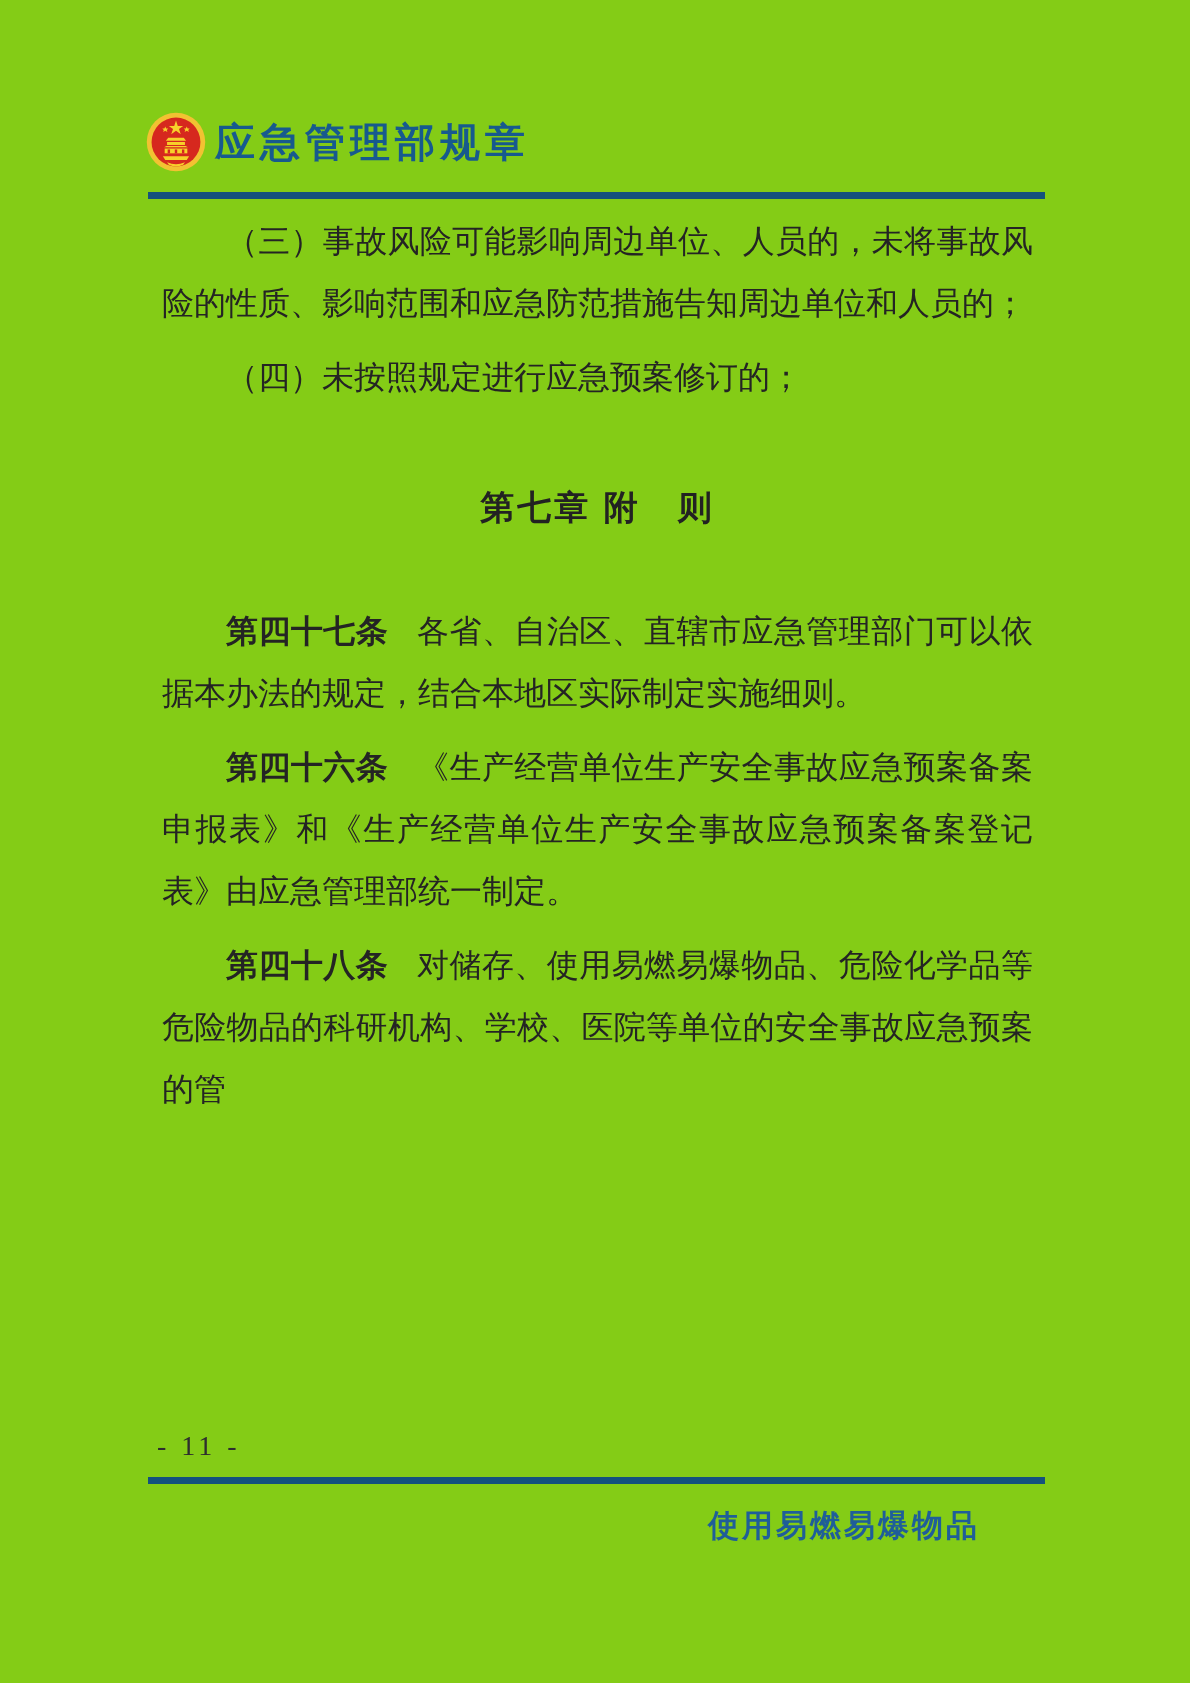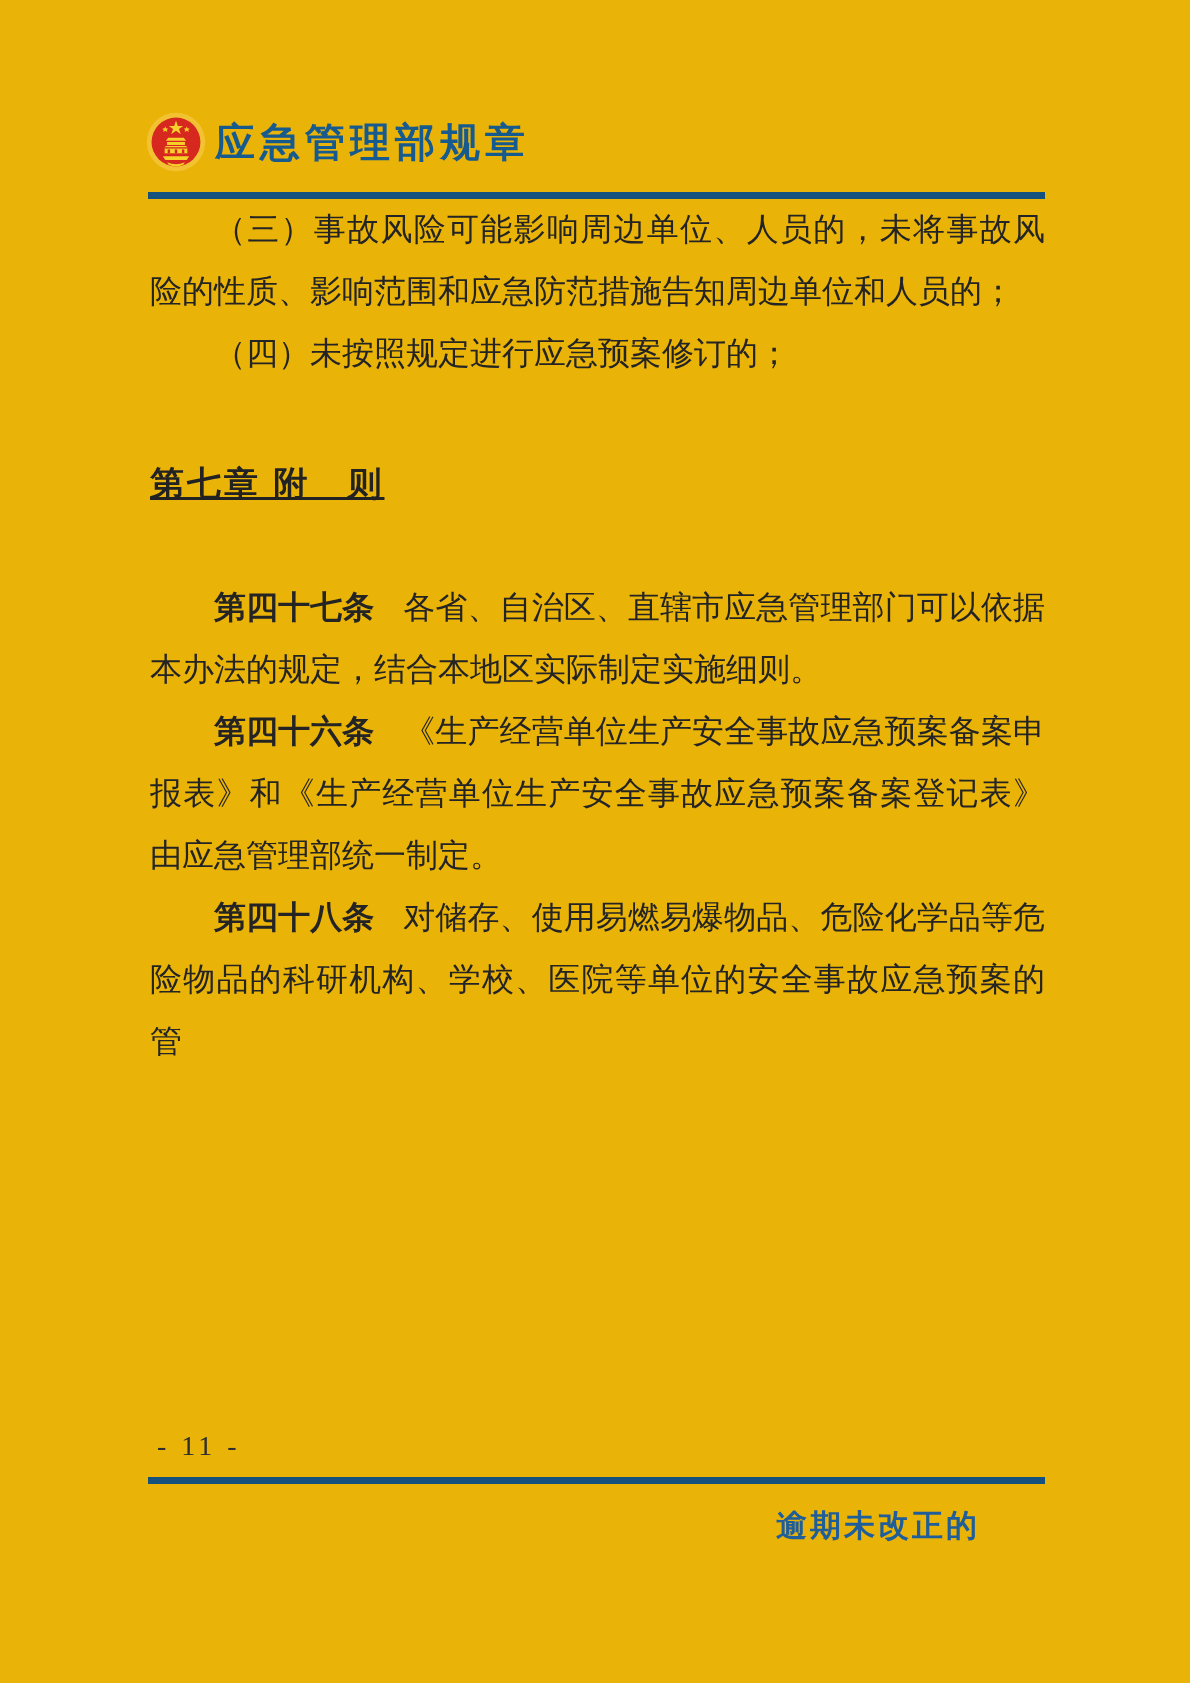--- a/index.html
+++ b/index.html
@@ -1,20 +1,20 @@
 <!DOCTYPE html>
 <html lang="zh"><head>
 <meta charset="utf-8">
 <style>
   html, body { margin: 0; padding: 0; background: #ffffff; }
   .page {
     position: relative;
     width: 1190px;
     height: 1683px;
-    background: #eab308;
+    background: #84cc16;
     font-family: "Liberation Serif", serif;
     color: #222222;
     overflow: hidden;
   }
   
   .header {
     position: absolute;
     left: 146px;
     top: 111px;
     display: flex;
@@ -50,39 +50,38 @@
     position: absolute;
     left: 150px;
     top: 198px;
     width: 895px;
     font-size: 32px;
     line-height: 62px;
     text-align: justify;
     color: #242424;
   }
   .para {
-    margin: 0;
+    margin: 12px;
     text-indent: 2em;
   }
   .lead {
     font-family: "Liberation Sans", sans-serif;
     font-weight: bold;
     margin-right: 0.9em;
   }
   .chapter {
     margin: 68px 0 62px 0;
     font-family: "Liberation Sans", sans-serif;
     font-weight: bold;
     font-size: 34px;
     line-height: 62px;
     letter-spacing: 3px;
-    text-align: left;
+    text-align: center;
     text-indent: 0;
     color: #222222;
-    text-decoration: underline;
   }
 
   
   .page-number {
     position: absolute;
     left: 157px;
     top: 1430px;
     font-size: 28px;
     letter-spacing: 4px;
     color: #2e2e2e;
@@ -135,15 +134,15 @@
 
     <h2 class="chapter">第七章 附　则</h2>
 
     <p class="para"><span class="lead">第四十七条</span><span>各省、自治区、直辖市应急管理部门可以依据本办法的规定，结合本地区实际制定实施细则。</span></p>
     <p class="para"><span class="lead">第四十六条</span><span>《生产经营单位生产安全事故应急预案备案申报表》和《生产经营单位生产安全事故应急预案备案登记表》由应急管理部统一制定。</span></p>
     <p class="para"><span class="lead">第四十八条</span><span>对储存、使用易燃易爆物品、危险化学品等危险物品的科研机构、学校、医院等单位的安全事故应急预案的管</span></p>
   </div>
 
   <div class="page-number">- 11 -</div>
   <div class="rule rule-bottom"></div>
-  <div class="publisher">逾期未改正的</div>
+  <div class="publisher">使用易燃易爆物品</div>
 
 </div>
 
 </body></html>

